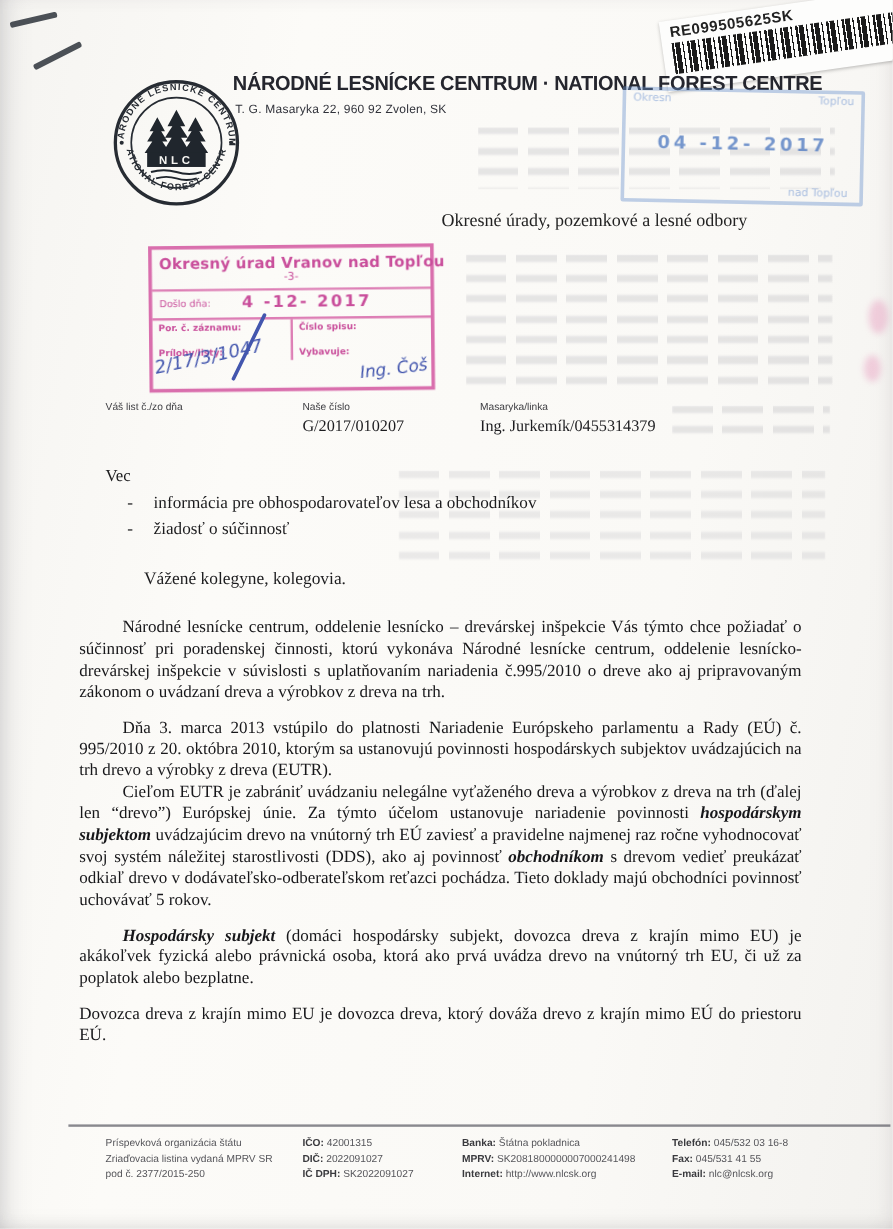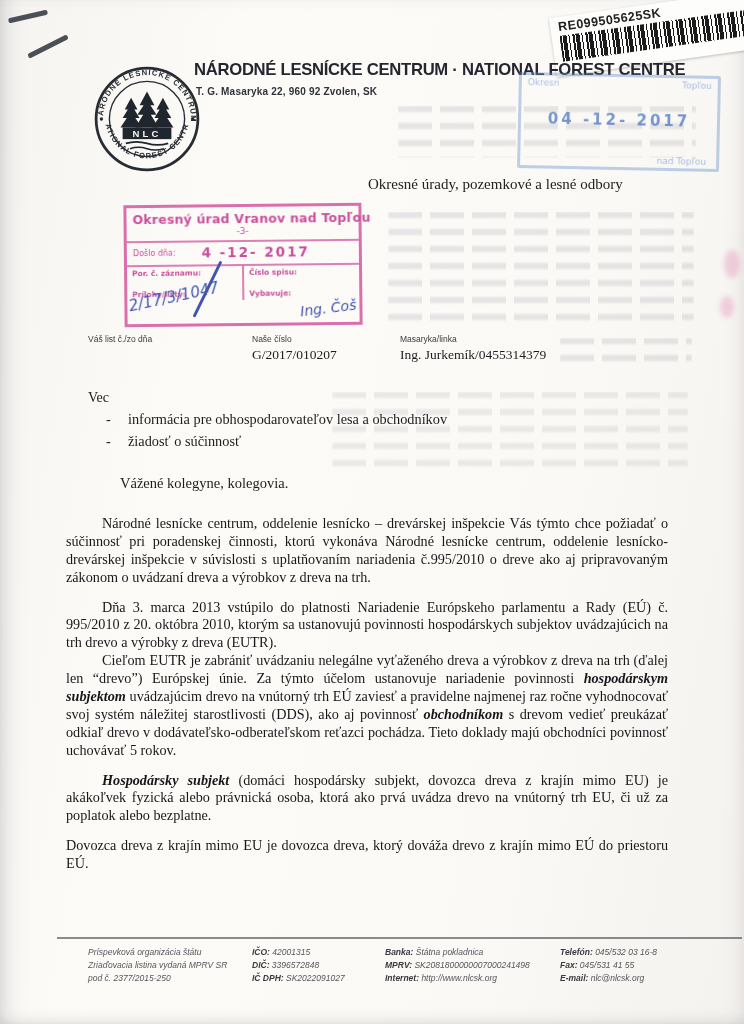--- a/index.html
+++ b/index.html
@@ -13,21 +13,21 @@
   .staple{background:#4b5056;border-radius:2px;height:5px;}
   
   .barcode-label{left:552px;top:4px;width:186px;height:52px;background:#fdfdfc;transform:rotate(-8deg);
     box-shadow:0 1px 3px rgba(0,0,0,.25);padding:3px 8px 4px;}
   .barcode-text{font-family:"Liberation Sans",sans-serif;font-weight:bold;font-size:12.5px;letter-spacing:.5px;color:#222;}
   .barcode-bars{margin-top:2px;height:26px;
     background:repeating-linear-gradient(90deg,#1b1b1b 0 2px,transparent 2px 3px,#1b1b1b 3px 7px,transparent 7px 9px,#1b1b1b 9px 10px,transparent 10px 13px);}
   
   .header-title{left:194px;top:60px;font-family:"Liberation Sans",sans-serif;font-weight:bold;font-size:17px;
     letter-spacing:-.3px;color:#25262e;white-space:nowrap;transform:scaleX(.98);transform-origin:left;}
-  .header-address{left:196px;top:86px;font-family:"Liberation Sans",sans-serif;font-weight:bold;font-size:10px;color:#30323a;letter-spacing:.2px;}
+  .header-address{left:196px;top:86px;font-family:"Liberation Sans",sans-serif;font-weight:normal;font-size:10px;color:#30323a;letter-spacing:.2px;}
   
   .blue-stamp{left:518px;top:74px;width:196px;height:90px;border:3px solid rgba(105,145,205,.42);border-radius:2px;transform:rotate(1.2deg);}
   .blue-frag{font-family:"DejaVu Sans",sans-serif;font-size:9px;color:rgba(100,140,205,.55);filter:blur(.6px);}
   .blue-date{text-align:center;margin-top:22px;font-family:"DejaVu Sans",sans-serif;font-size:15px;font-weight:bold;
     color:rgba(88,128,195,.82);letter-spacing:3px;filter:blur(.3px);}
   
   .recipient{left:368px;top:176px;font-size:15px;color:#222;}
   
   .pink-stamp{left:124px;top:204px;width:232px;height:116px;border:3px solid rgba(208,72,152,.78);
     color:#c94e9b;transform:rotate(-.6deg);font-family:"DejaVu Sans",sans-serif;filter:blur(.2px);}
@@ -55,21 +55,21 @@
   .bullet{display:flex;margin-left:40px;margin-top:5px;font-size:14.3px;}
   .bullet .dash{width:22px;}
   .salutation{margin-top:25px;margin-left:54px;font-size:14.5px;}
   .bodytext{margin-top:23px;font-size:14.2px;line-height:1.26;text-align:justify;color:#17171a;}
   .bodytext p{margin:0 0 12px;}
   .ind{text-indent:36px;}
   .no-gap{margin-bottom:0 !important;}
   .bi{font-weight:bold;font-style:italic;}
   
   .footer-rule{left:57px;right:2px;top:937px;height:2px;background:#63636b;opacity:.75;}
-  .foot{font-family:"Liberation Sans",sans-serif;font-size:8.5px;color:#55555a;line-height:1.55;top:946px;font-style:italic;}
+  .foot{font-family:"Liberation Sans",sans-serif;font-size:8.5px;color:#55555a;line-height:1.55;top:946px;}
   .foot b{color:#3a3a3e;}
   
   .ghost{background:repeating-linear-gradient(180deg,rgba(125,125,140,.17) 0 6px,transparent 6px 17px);
     -webkit-mask-image:repeating-linear-gradient(90deg,#000 0 34px,transparent 34px 42px);
     mask-image:repeating-linear-gradient(90deg,#000 0 34px,transparent 34px 42px);
     filter:blur(1.1px);pointer-events:none;}
   .smudge{background:rgba(228,122,172,.32);filter:blur(2.5px);border-radius:50%;}
 </style>
 </head>
 <body>
@@ -191,21 +191,21 @@
   </div>
 
   <div class="abs footer-rule"></div>
   <div class="abs foot" style="left:88px;width:165px;">
     <div>Príspevková organizácia štátu</div>
     <div>Zriaďovacia listina vydaná MPRV SR</div>
     <div>pod č. 2377/2015-250</div>
   </div>
   <div class="abs foot" style="left:252px;width:125px;">
     <div><b>IČO:</b> <span>42001315</span></div>
-    <div><b>DIČ:</b> <span>3396572848</span></div>
+    <div><b>DIČ:</b> <span>2022091027</span></div>
     <div><b>IČ DPH:</b> <span>SK2022091027</span></div>
   </div>
   <div class="abs foot" style="left:385px;width:175px;">
     <div><b>Banka:</b> <span>Štátna pokladnica</span></div>
     <div><b>MPRV:</b> <span>SK2081800000007000241498</span></div>
     <div><b>Internet:</b> <span>http://www.nlcsk.org</span></div>
   </div>
   <div class="abs foot" style="left:560px;width:150px;">
     <div><b>Telefón:</b> <span>045/532 03 16-8</span></div>
     <div><b>Fax:</b> <span>045/531 41 55</span></div>

